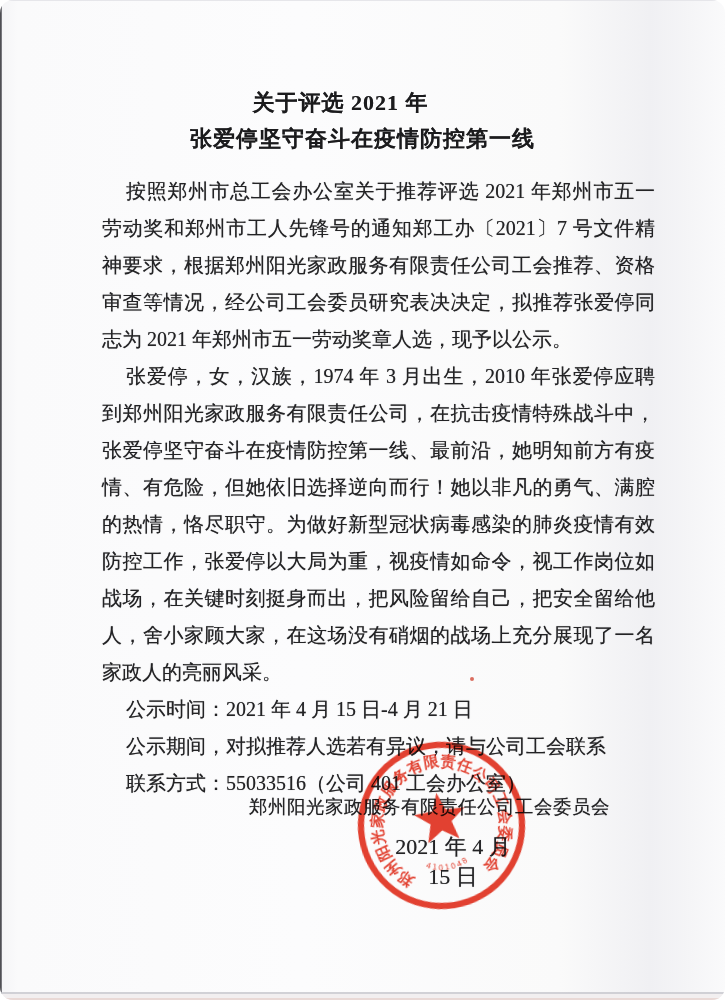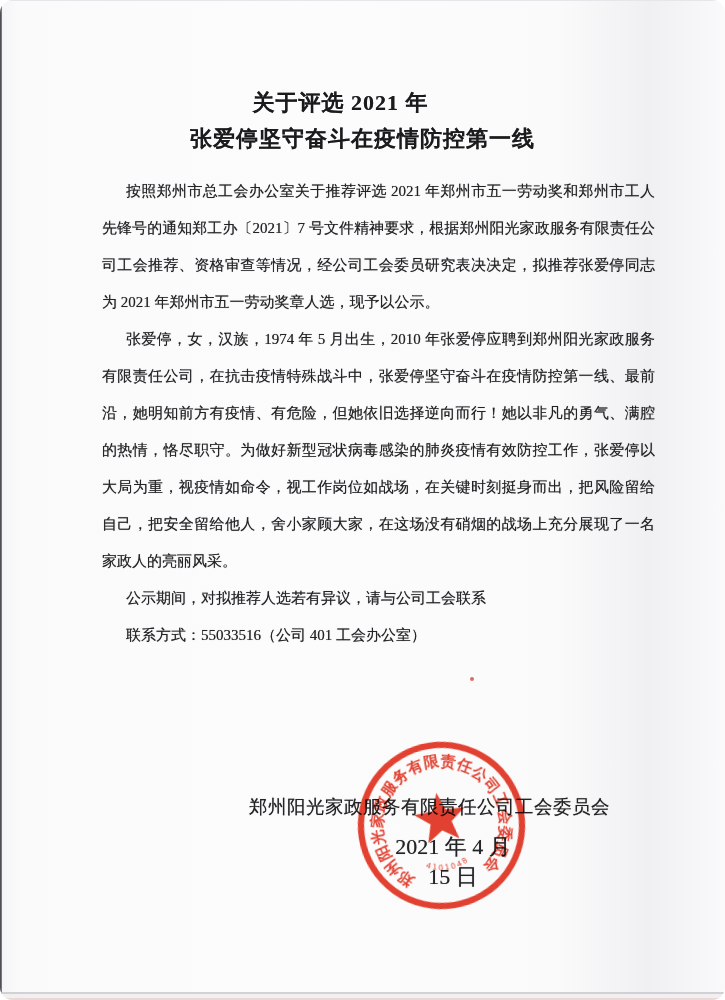--- a/index.html
+++ b/index.html
@@ -17,21 +17,21 @@
   .edge-bottom-pink{position:absolute;left:0;bottom:0;width:100%;height:2px;background:#e9d9d6;}
   .title{
     position:absolute;left:0;width:100%;text-align:center;
     font-size:22px;font-weight:bold;letter-spacing:1px;color:#1b1b1d;
     text-shadow:0 0 .6px rgba(20,20,22,.65);
   }
   .title1{top:88px;transform:translateX(-22px);}
   .title2{top:124px;}
   .flow{
     position:absolute;left:102px;top:173px;width:553px;
-    font-size:15px;line-height:37px;
+    font-size:20px;line-height:37px;
     text-align:justify;text-justify:inter-ideograph;
     color:#232325;text-shadow:0 0 .7px rgba(30,30,34,.6);
   }
   .flow p{margin:0;text-indent:24px;}
   .signature{
     position:absolute;top:794px;left:0;width:610px;text-align:right;
     font-size:18.5px;letter-spacing:.5px;color:#232325;text-shadow:0 0 .7px rgba(30,30,34,.6);
   }
   .date{
     position:absolute;top:832px;left:390px;width:126px;text-align:center;
@@ -54,21 +54,22 @@
 <div class="page">
 
   <div class="edge-left"></div>
   <div class="edge-top"></div>
 
   <div class="title title1">关于评选 2021 年</div>
   <div class="title title2">张爱停坚守奋斗在疫情防控第一线</div>
 
   <div class="flow">
     <p>按照郑州市总工会办公室关于推荐评选 2021 年郑州市五一劳动奖和郑州市工人先锋号的通知郑工办〔2021〕7 号文件精神要求，根据郑州阳光家政服务有限责任公司工会推荐、资格审查等情况，经公司工会委员研究表决决定，拟推荐张爱停同志为 2021 年郑州市五一劳动奖章人选，现予以公示。</p>
-    <p>张爱停，女，汉族，1974 年 5 月出生，2010 年张爱停应聘到郑州阳光家政服务有限责任公司，在抗击疫情特殊战斗中，张爱停坚守奋斗在疫情防控第一线、最前沿，她明知前方有疫情、有危险，但她依旧选择逆向而行！她以非凡的勇气、满腔的热情，恪尽职守。为做好新型冠状病毒感染的肺炎疫情有效防控工作，张爱停以大局为重，视疫情如命令，视工作岗位如战场，在关键时刻挺身而出，把风险留给自己，把安全留给他人，舍小家顾大家，在这场没有硝烟的战场上充分展现了一名家政人的亮丽风采。</p>
+    <p>张爱停，女，汉族，1974 年 3 月出生，2010 年张爱停应聘到郑州阳光家政服务有限责任公司，在抗击疫情特殊战斗中，张爱停坚守奋斗在疫情防控第一线、最前沿，她明知前方有疫情、有危险，但她依旧选择逆向而行！她以非凡的勇气、满腔的热情，恪尽职守。为做好新型冠状病毒感染的肺炎疫情有效防控工作，张爱停以大局为重，视疫情如命令，视工作岗位如战场，在关键时刻挺身而出，把风险留给自己，把安全留给他人，舍小家顾大家，在这场没有硝烟的战场上充分展现了一名家政人的亮丽风采。</p>
+    <p>公示时间：2021 年 4 月 15 日-4 月 21 日</p>
     <p>公示期间，对拟推荐人选若有异议，请与公司工会联系</p>
     <p>联系方式：55033516（公司 401 工会办公室）</p>
   </div>
 
   <div class="signature">郑州阳光家政服务有限责任公司工会委员会</div>
   <div class="date">2021 年 4 月 15 日</div>
 
   <div class="seal">
     <svg viewBox="0 0 200 200" xmlns="http://www.w3.org/2000/svg">
       <defs>

